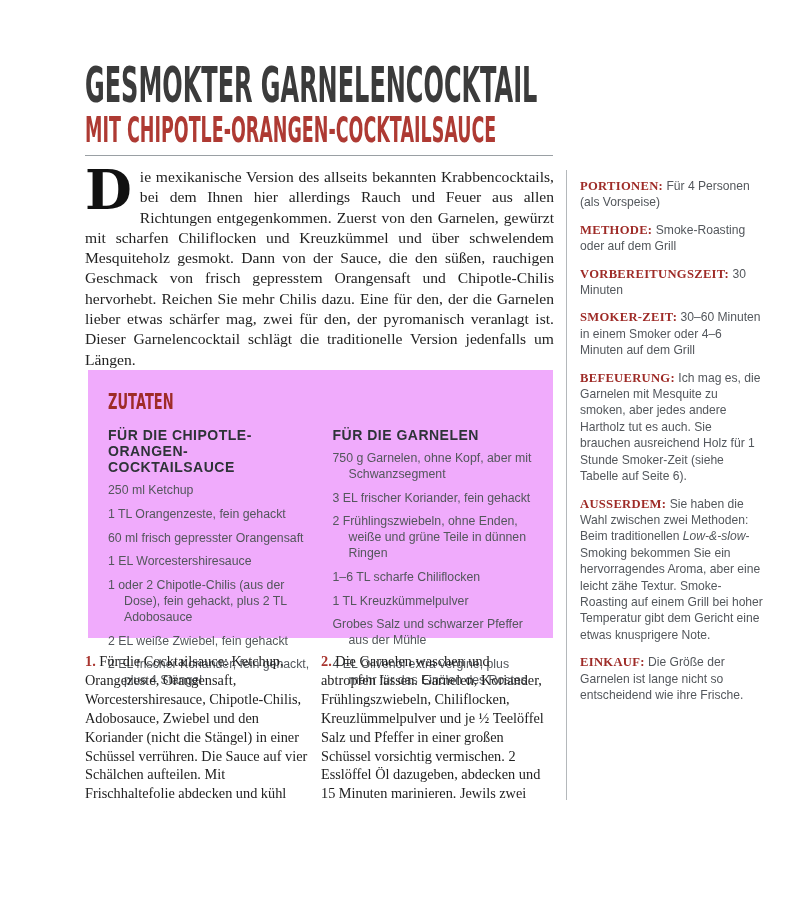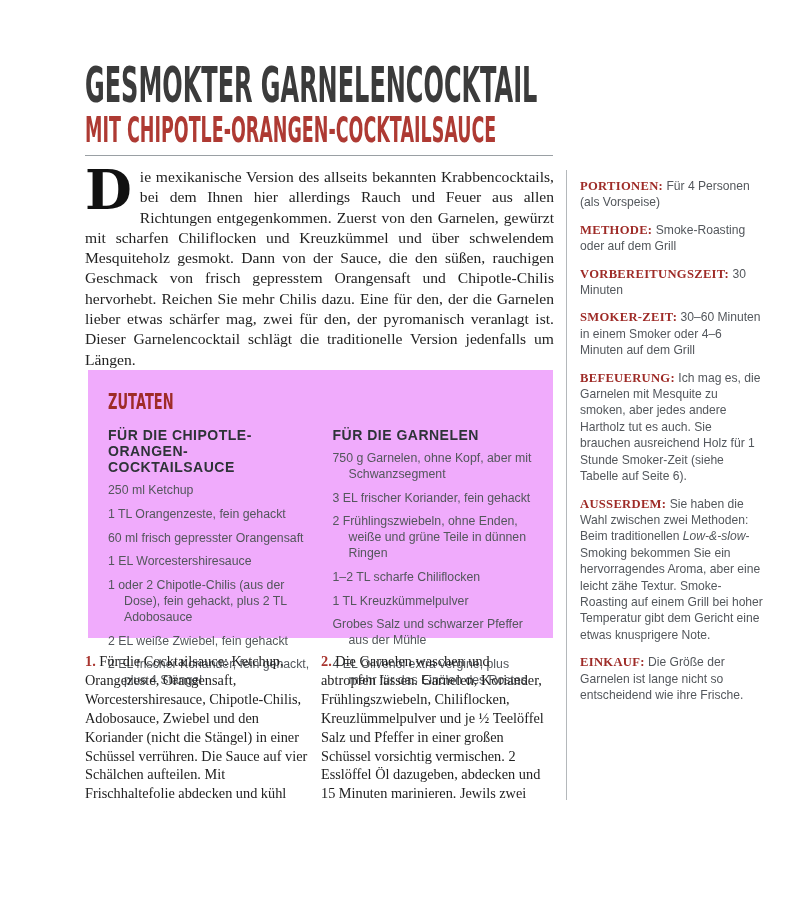--- a/index.html
+++ b/index.html
@@ -83,21 +83,21 @@
         <div class="ing">1 EL Worcestershiresauce</div>
         <div class="ing">1 oder 2 Chipotle-Chilis (aus der Dose), fein gehackt, plus 2 TL Adobosauce</div>
         <div class="ing">2 EL weiße Zwiebel, fein gehackt</div>
         <div class="ing">2 EL frischer Koriander, fein gehackt, plus 4 Stängel</div>
       </div>
       <div class="z-col2">
         <div class="g-head">FÜR DIE GARNELEN</div>
         <div class="ing">750 g Garnelen, ohne Kopf, aber mit Schwanzsegment</div>
         <div class="ing">3 EL frischer Koriander, fein gehackt</div>
         <div class="ing">2 Frühlingszwiebeln, ohne Enden, weiße und grüne Teile in dünnen Ringen</div>
-        <div class="ing">1–2 TL scharfe Chiliflocken</div>
+        <div class="ing">1–6 TL scharfe Chiliflocken</div>
         <div class="ing">1 TL Kreuzkümmelpulver</div>
         <div class="ing">Grobes Salz und schwarzer Pfeffer aus der Mühle</div>
         <div class="ing">4 EL Olivenöl extra vergine, plus mehr für das Einölen des Rostes</div>
       </div>
     </div>
   </section>
 
   <section class="steps">
     <div class="step">
       <span class="stepnum">1.</span> <span>Für die Cocktailsauce: Ketchup, Orangezeste, Orangensaft, Worcestershiresauce, Chipotle-Chilis, Adobosauce, Zwiebel und den Koriander (nicht die Stängel) in einer Schüssel verrühren. Die Sauce auf vier Schälchen aufteilen. Mit Frischhaltefolie abdecken und kühl stellen. Vor dem Servieren jedes Schälchen mit einem Stängel Koriander garnieren.</span>

